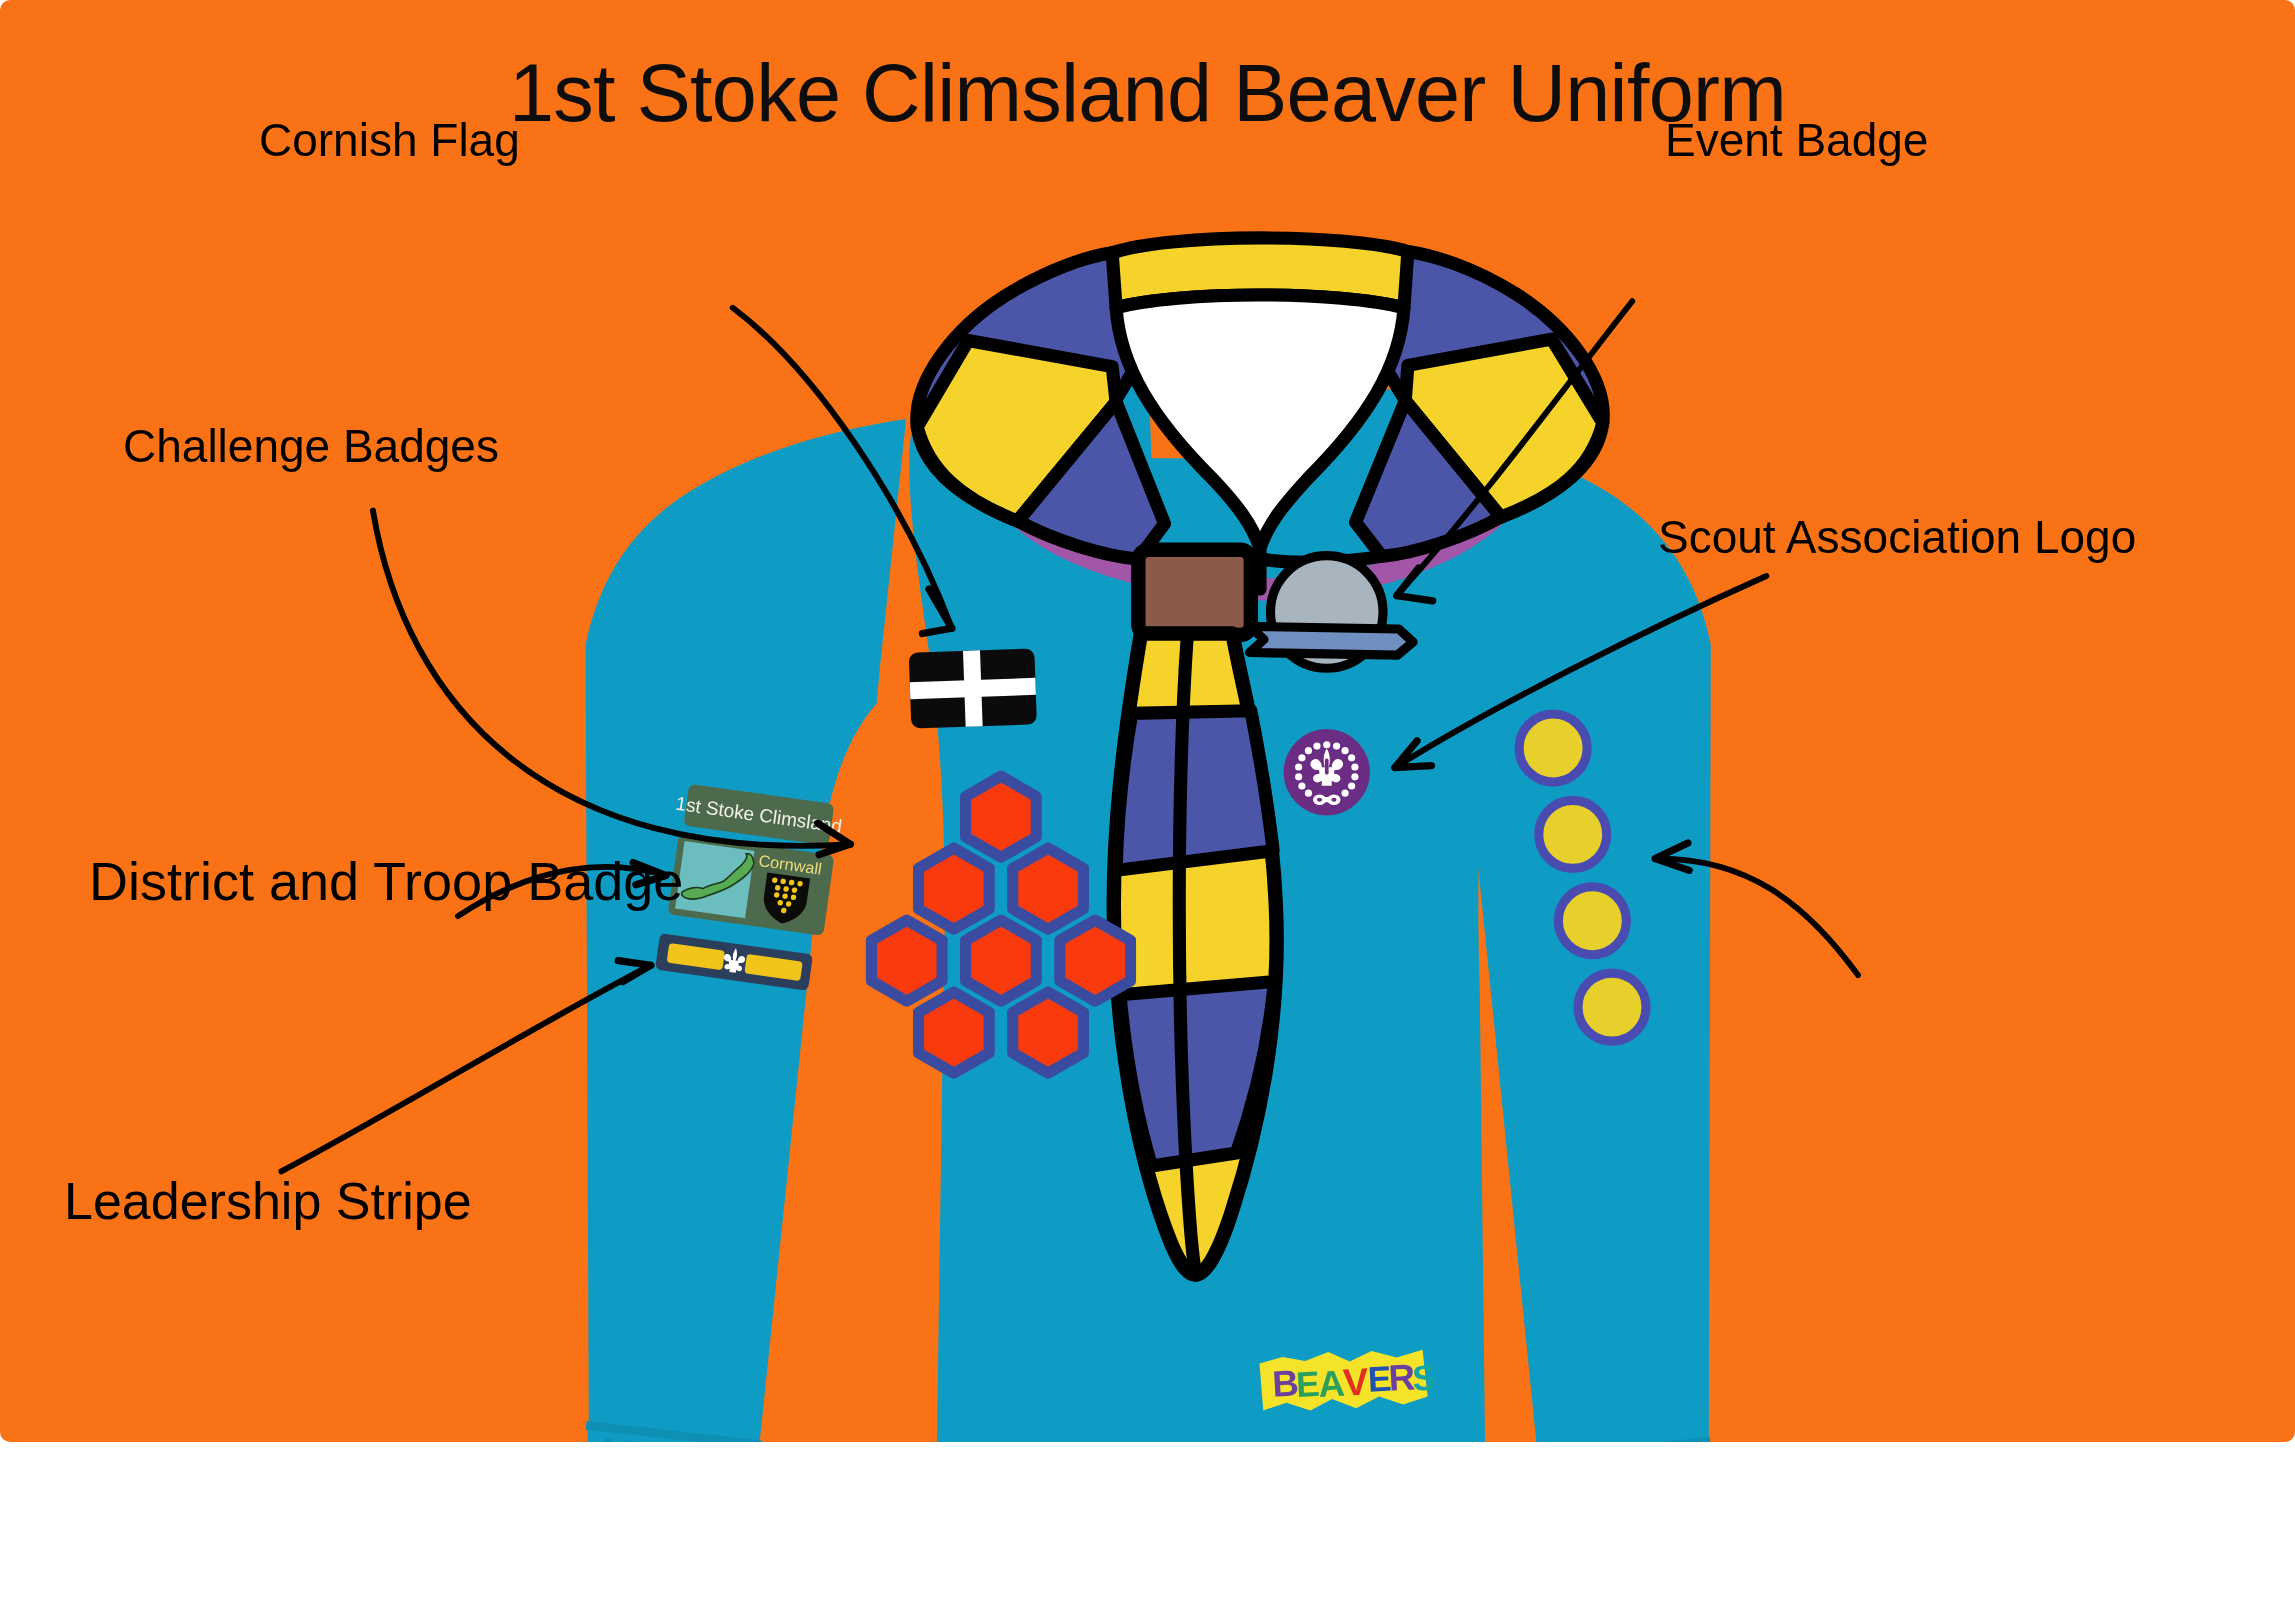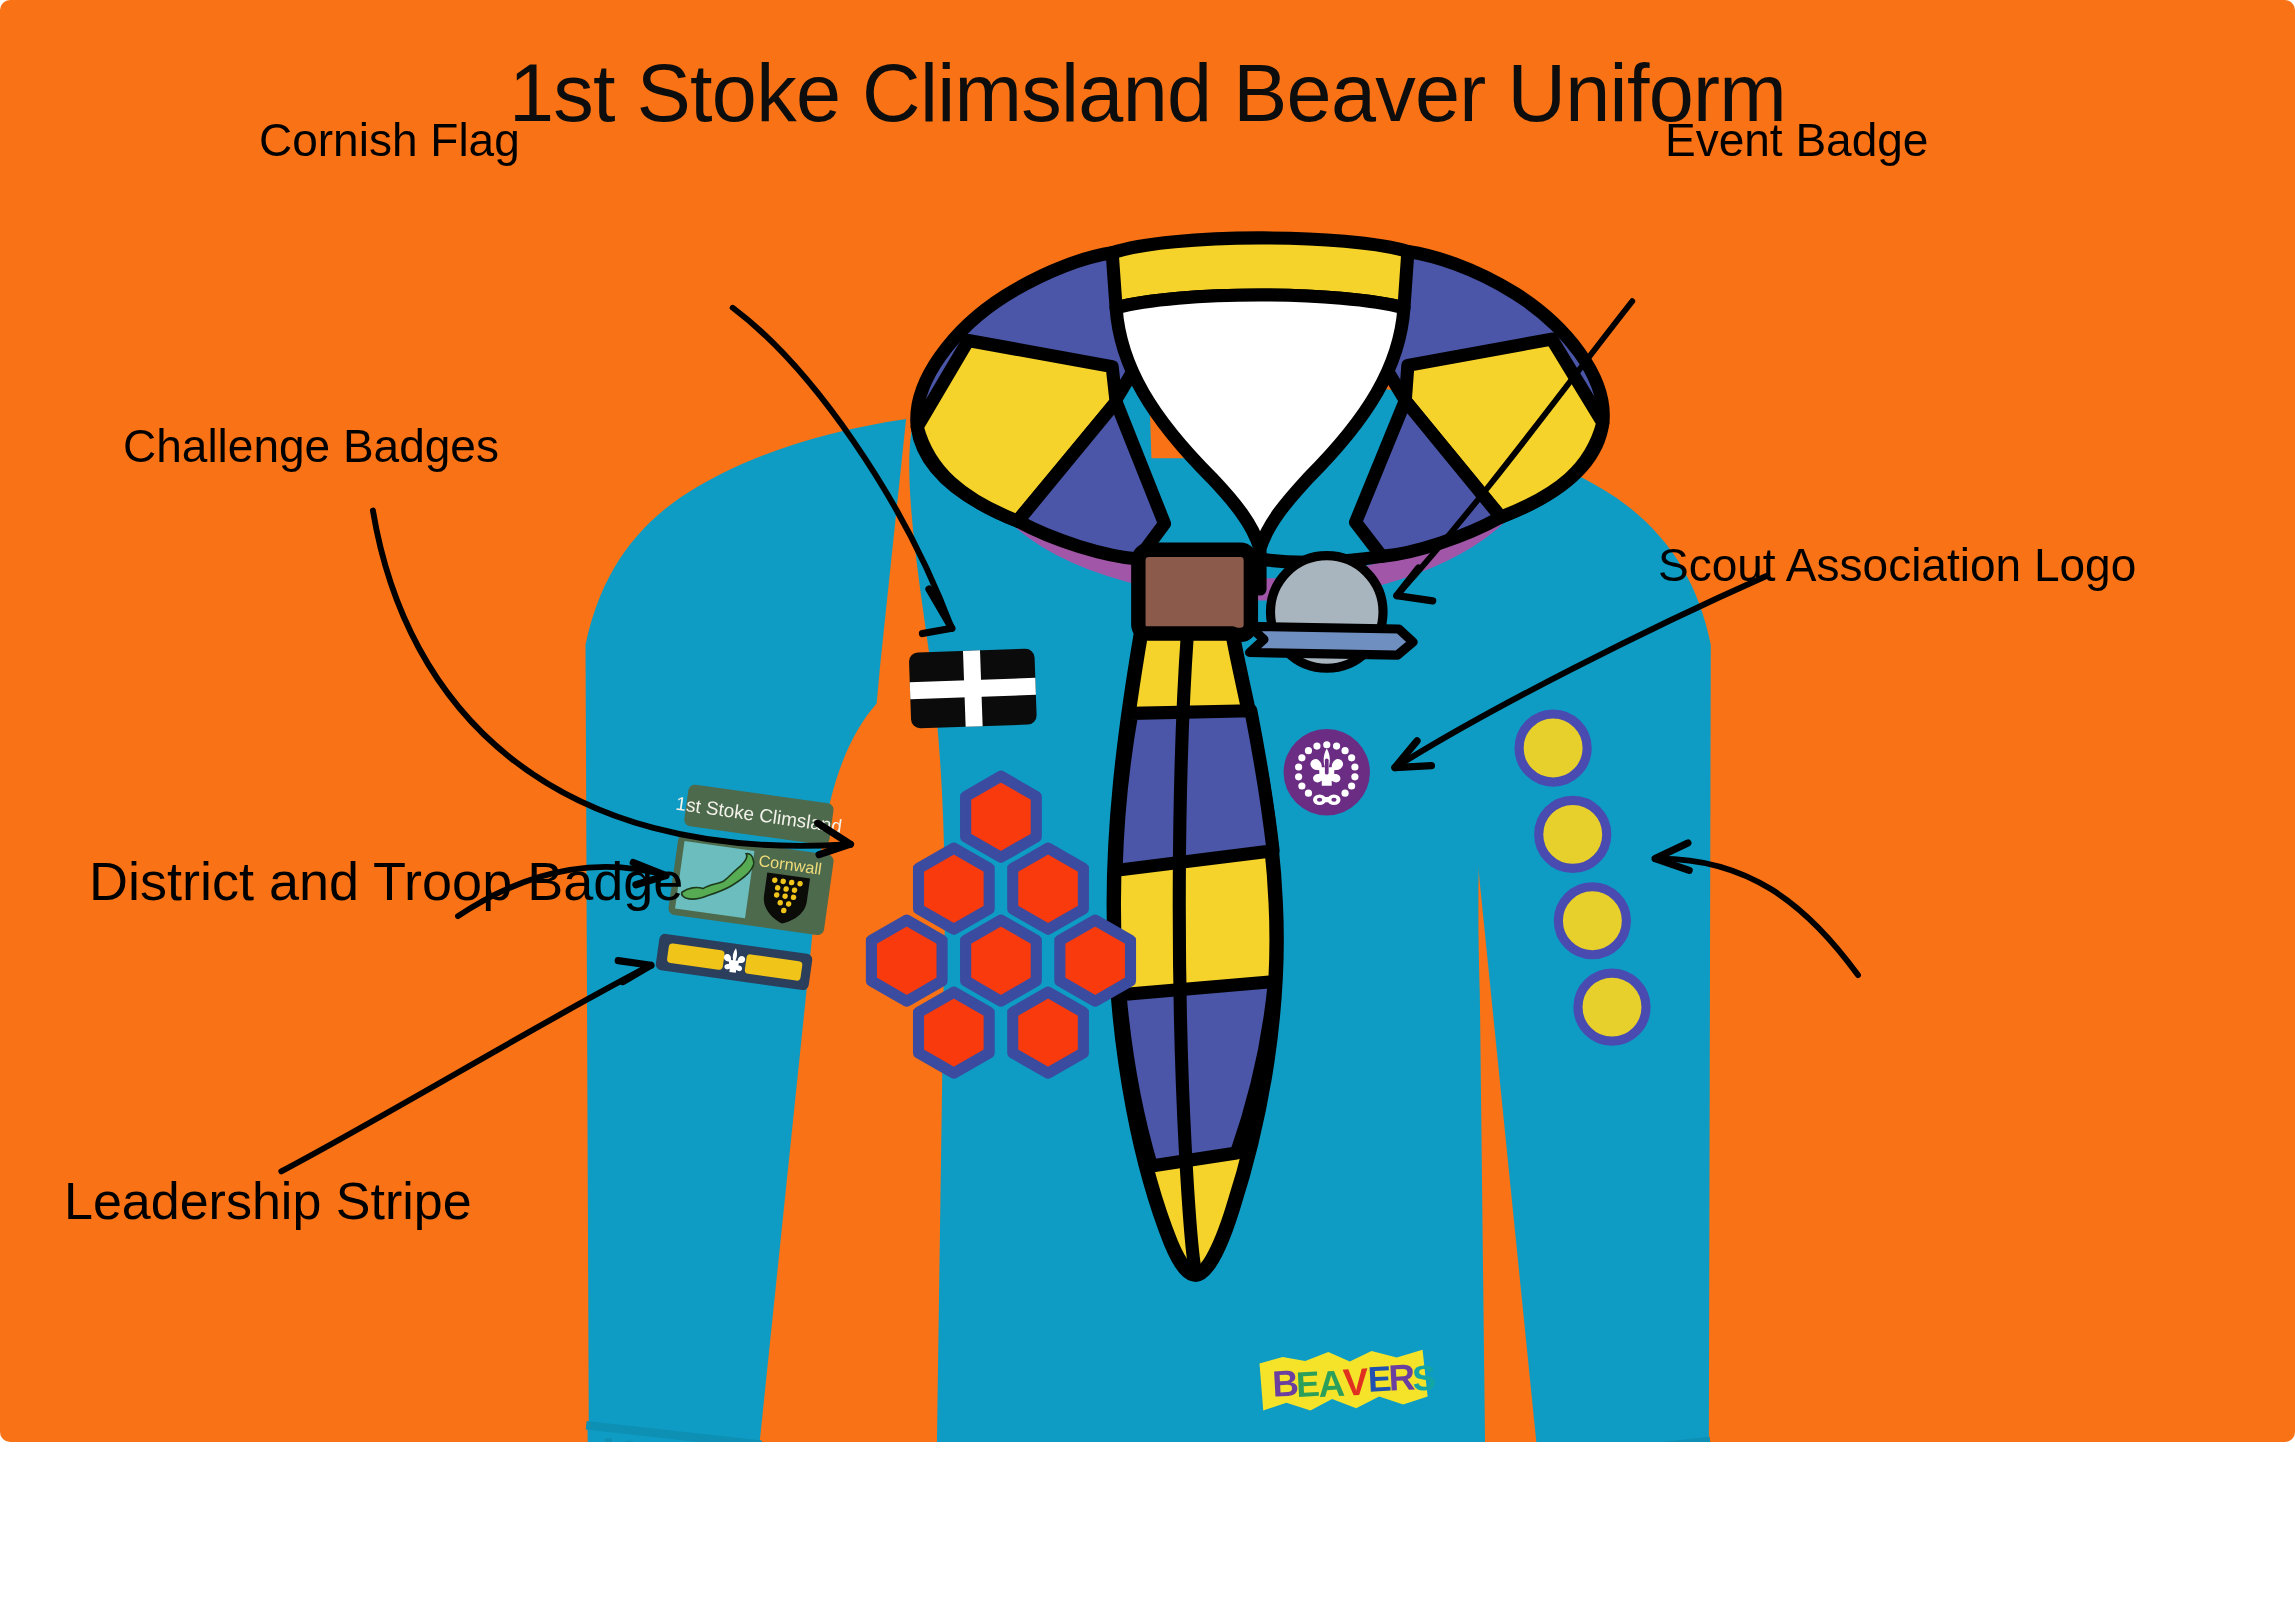--- a/index.html
+++ b/index.html
@@ -311,21 +311,21 @@
       <path d="M2530,1312 L2580,1288 M2530,1312 L2582,1330" stroke-width="11"></path>
     </g>
   </svg>
 
   <div class="lbl" style="left:259px;top:113px;font-size:46px;">Cornish Flag</div>
 
   <div class="lbl" style="left:1665px;top:113px;font-size:46px;">Event Badge</div>
 
   <div class="lbl" style="left:123px;top:419px;font-size:46px;">Challenge Badges</div>
 
-  <div class="lbl" style="left:1658px;top:538px;font-size:46px;">Scout Association Logo</div>
+  <div class="lbl" style="left:1658px;top:510px;font-size:46px;">Scout Association Logo</div>
 
   <div class="lbl" style="left:89px;top:850px;font-size:54px;">District and Troop Badge</div>
 
 
   <div class="lbl" style="left:64px;top:1171px;font-size:52px;">Leadership Stripe</div>
 
 </div>
 
 
 </body></html>

